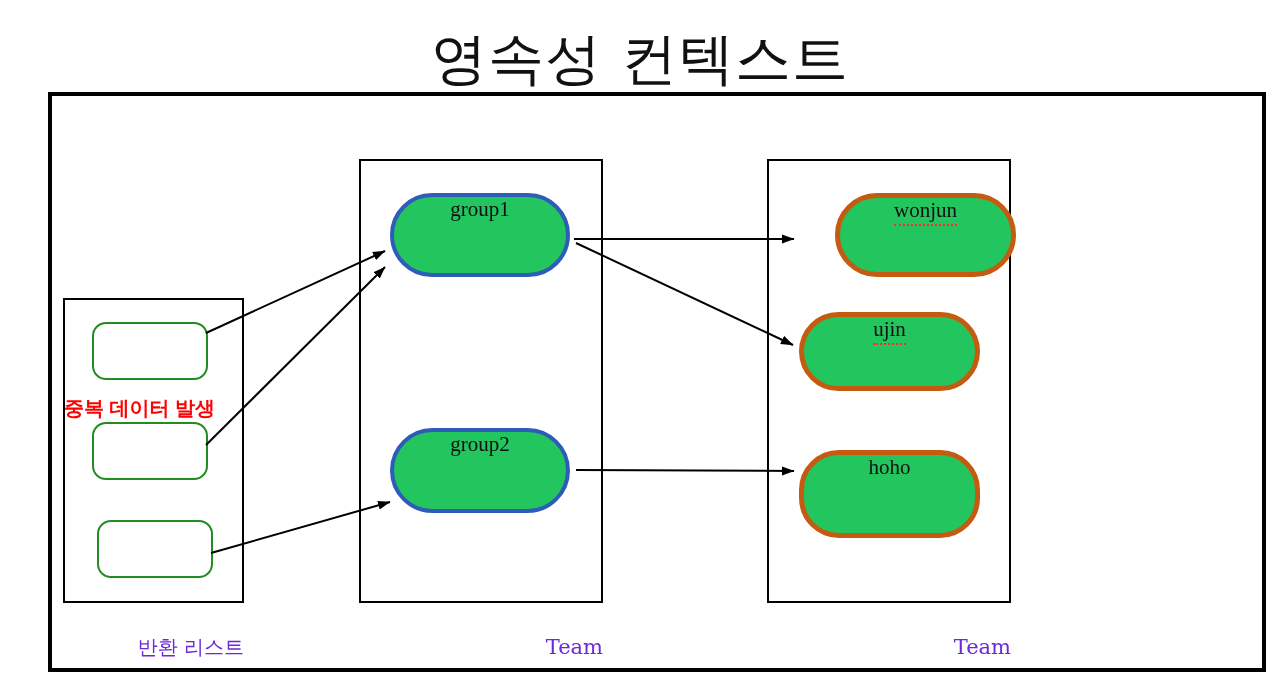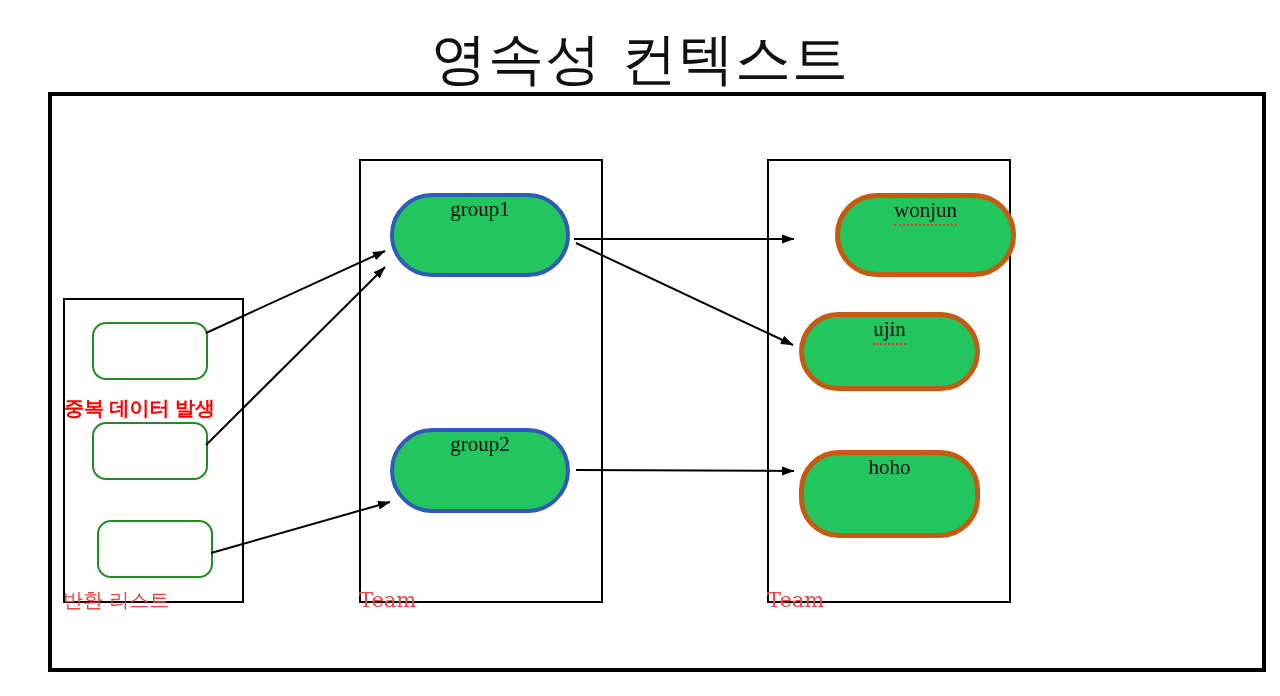--- a/index.html
+++ b/index.html
@@ -86,26 +86,26 @@
   .p-ujin   { left: 799px; top: 312px; width: 181px; height: 79px; border-radius: 40px; }
   .p-hoho   { left: 799px; top: 450px; width: 181px; height: 88px; border-radius: 40px; }
 
   .spell {
     border-bottom: 2px dotted #ff2a2a;
     padding-bottom: 1px;
   }
 
   .col-label {
     position: absolute;
-    top: 584px;
+    top: 631px;
     height: 32px;
     line-height: 32px;
-    text-align: left;
+    text-align: right;
     font-size: 21px;
-    color: #ef4444;
+    color: #6d28d9;
   }
   .lbl-left { left: 63px;  width: 181px; font-size: 20px; }
   .lbl-team { left: 359px; width: 244px; }
   .lbl-user { left: 767px; width: 244px; }
 
   .arrows {
     position: absolute;
     left: 0; top: 0;
     width: 1280px; height: 696px;
     pointer-events: none;

